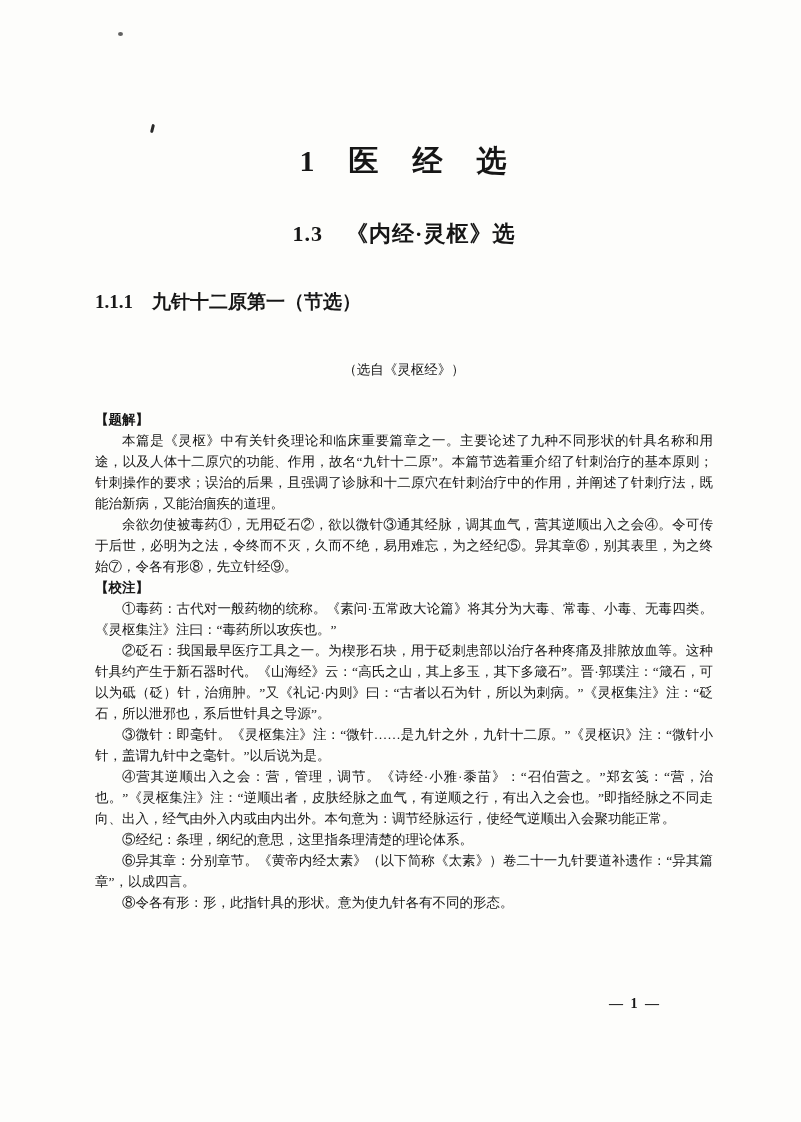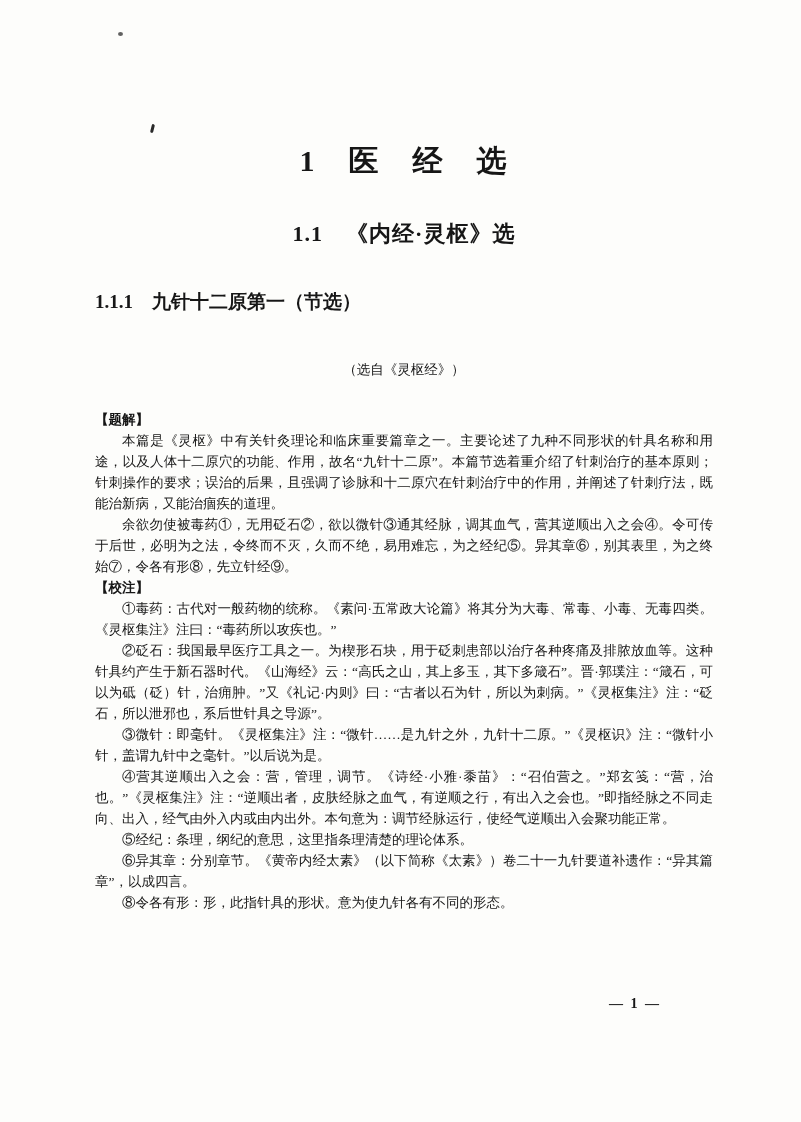--- a/index.html
+++ b/index.html
@@ -97,21 +97,21 @@
 
 <div class="page">
 
   <span class="speck-b"></span>
   <span class="speck-a"></span>
 
   <div class="content">
 
     <div class="chapter-title">1　医　经　选</div>
 
-    <div class="section-title">1.1　《内经·灵枢》选</div>
+    <div class="section-title">1.3　《内经·灵枢》选</div>
 
     <div class="subsection-title">1.1.1　九针十二原第一（节选）</div>
 
     <div class="source-note">（选自《灵枢经》）</div>
 
     <div class="body-text">
 
       <div class="subhead">【题解】</div>
       <p>本篇是《灵枢》中有关针灸理论和临床重要篇章之一。主要论述了九种不同形状的针具名称和用途，以及人体十二原穴的功能、作用，故名“九针十二原”。本篇节选着重介绍了针刺治疗的基本原则；针刺操作的要求；误治的后果，且强调了诊脉和十二原穴在针刺治疗中的作用，并阐述了针刺疗法，既能治新病，又能治痼疾的道理。</p>
 

